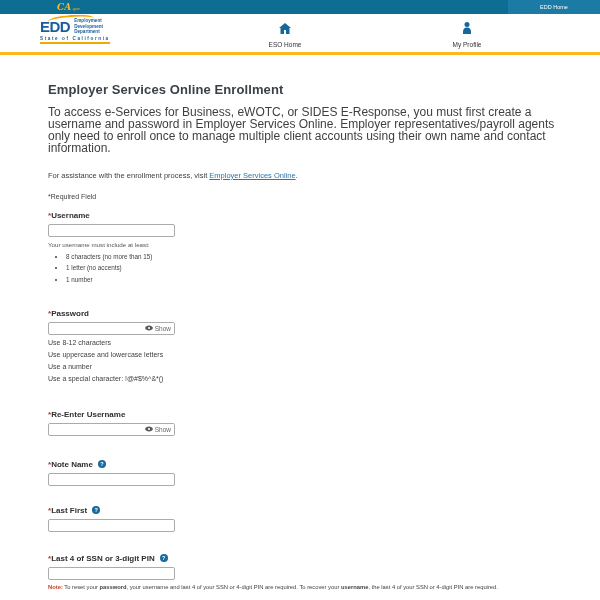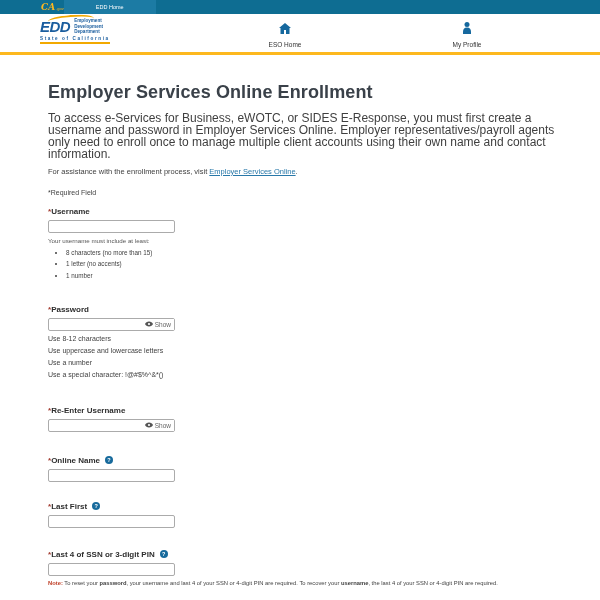--- a/index.html
+++ b/index.html
@@ -1,52 +1,52 @@
 <!DOCTYPE html>
 <html><head>
 <meta charset="utf-8">
 <style>
   * { margin:0; padding:0; box-sizing:border-box; }
   html,body { width:600px; height:600px; overflow:hidden; background:#fff;
     font-family:"Liberation Sans", sans-serif; color:#3f3f3f; }
 
   
   .topbar { height:14px; background:#0e6d92; display:flex; align-items:center;
-    justify-content:flex-start; padding-left:41px; }
+    justify-content:space-between; padding-left:57px; }
   .ca-logo { display:flex; align-items:baseline; line-height:1; cursor:pointer; }
   .ca-logo .ca { font-family:"DejaVu Serif", serif; font-style:italic; font-weight:bold;
     font-size:9px; color:#fdb81e; }
   .ca-logo .gov { font-size:4px; color:#fdb81e; margin-left:1px; }
   .edd-home-btn { height:14px; min-width:92px; background:#1c7ba4; color:#fff;
     font-size:5.5px; border:none; display:flex; align-items:center; justify-content:center;
     padding:0 14px; cursor:pointer; }
 
   
   .header { position:relative; height:41px; background:#fff; border-bottom:3px solid #fdb81e; }
   .edd-logo { position:absolute; left:40px; top:4px; cursor:pointer; }
   .edd-logo .arc { position:absolute; left:8px; top:-3px; width:46px; height:10px;
     border-top:2px solid #f2a900; border-radius:50%; transform:rotate(-4deg); }
   .edd-row { display:flex; align-items:center; }
-  .edd-word { font-size:15px; font-weight:900; font-style:italic; color:#1a5d9e;
+  .edd-word { font-size:15px; font-weight:900; color:#1a5d9e;
     letter-spacing:-0.5px; line-height:1; }
   .dept { margin-left:4px; display:flex; flex-direction:column; }
   .dept span { font-size:4.6px; font-weight:bold; color:#1a5d9e; line-height:1.25; }
   .state-line { margin-top:1px; font-size:4.6px; font-weight:bold; color:#1a5d9e;
     letter-spacing:1.6px; border-bottom:2px solid #f2a900; padding-bottom:1px; width:fit-content; }
   .nav-item { position:absolute; top:6px; width:60px; display:flex; flex-direction:column;
     align-items:center; cursor:pointer; }
   .nav-eso { left:255px; }
   .nav-profile { left:437px; }
   .nav-item .lbl { margin-top:3px; font-size:6.5px; color:#333; }
 
   
   .main { padding:0 44px 0 48px; }
-  h1 { margin-top:27px; font-size:18px; font-weight:600; color:#3a4149; letter-spacing:0.1px; }
+  h1 { margin-top:27px; font-size:13px; font-weight:600; color:#3a4149; letter-spacing:0.1px; }
   .intro { margin-top:9px; font-size:12px; line-height:12px; color:#3f3f3f; }
-  .assist { margin-top:7px; font-size:7.5px; }
+  .assist { margin-top:17px; font-size:7.5px; }
   .assist a { color:#2878a9; text-decoration:underline; cursor:pointer; }
   .required { margin-top:13px; font-size:7px; }
 
   .label-row { display:flex; align-items:center; margin-bottom:4px; }
   .label { font-size:8px; font-weight:bold; color:#2e2e2e; }
   .star { color:#a33a2e; font-weight:bold; font-size:8px; }
   .help { margin-left:5px; width:8px; height:8px; border-radius:50%; background:#176a9c;
     color:#fff; font-size:5.5px; font-weight:bold; line-height:8px; text-align:center;
     display:inline-block; cursor:pointer; }
 
@@ -179,21 +179,21 @@
           </svg>
         </span>
         <span>Show</span>
       </button>
     </div>
   </div>
 
   <div class="f-first">
     <div class="label-row">
       <span class="star">*</span>
-      <span class="label">Online Name</span>
+      <span class="label">Note Name</span>
       <span class="help">?</span>
     </div>
     <input class="tinput" type="text" style="">
   </div>
 
   <div class="f-last">
     <div class="label-row">
       <span class="star">*</span>
       <span class="label">Last First</span>
       <span class="help">?</span>

